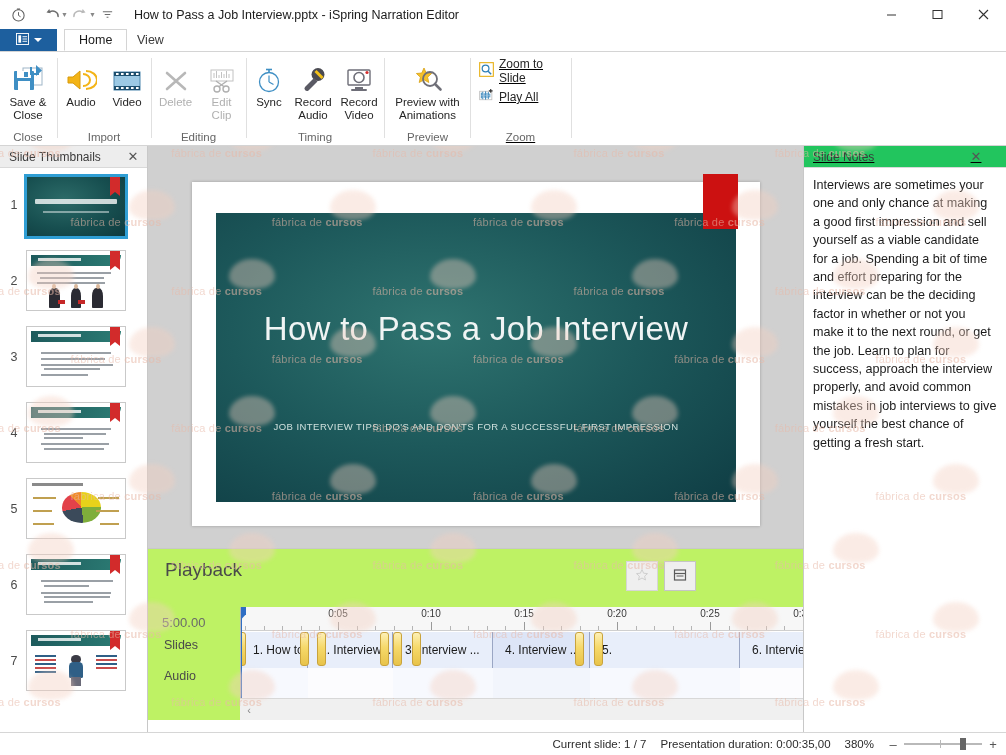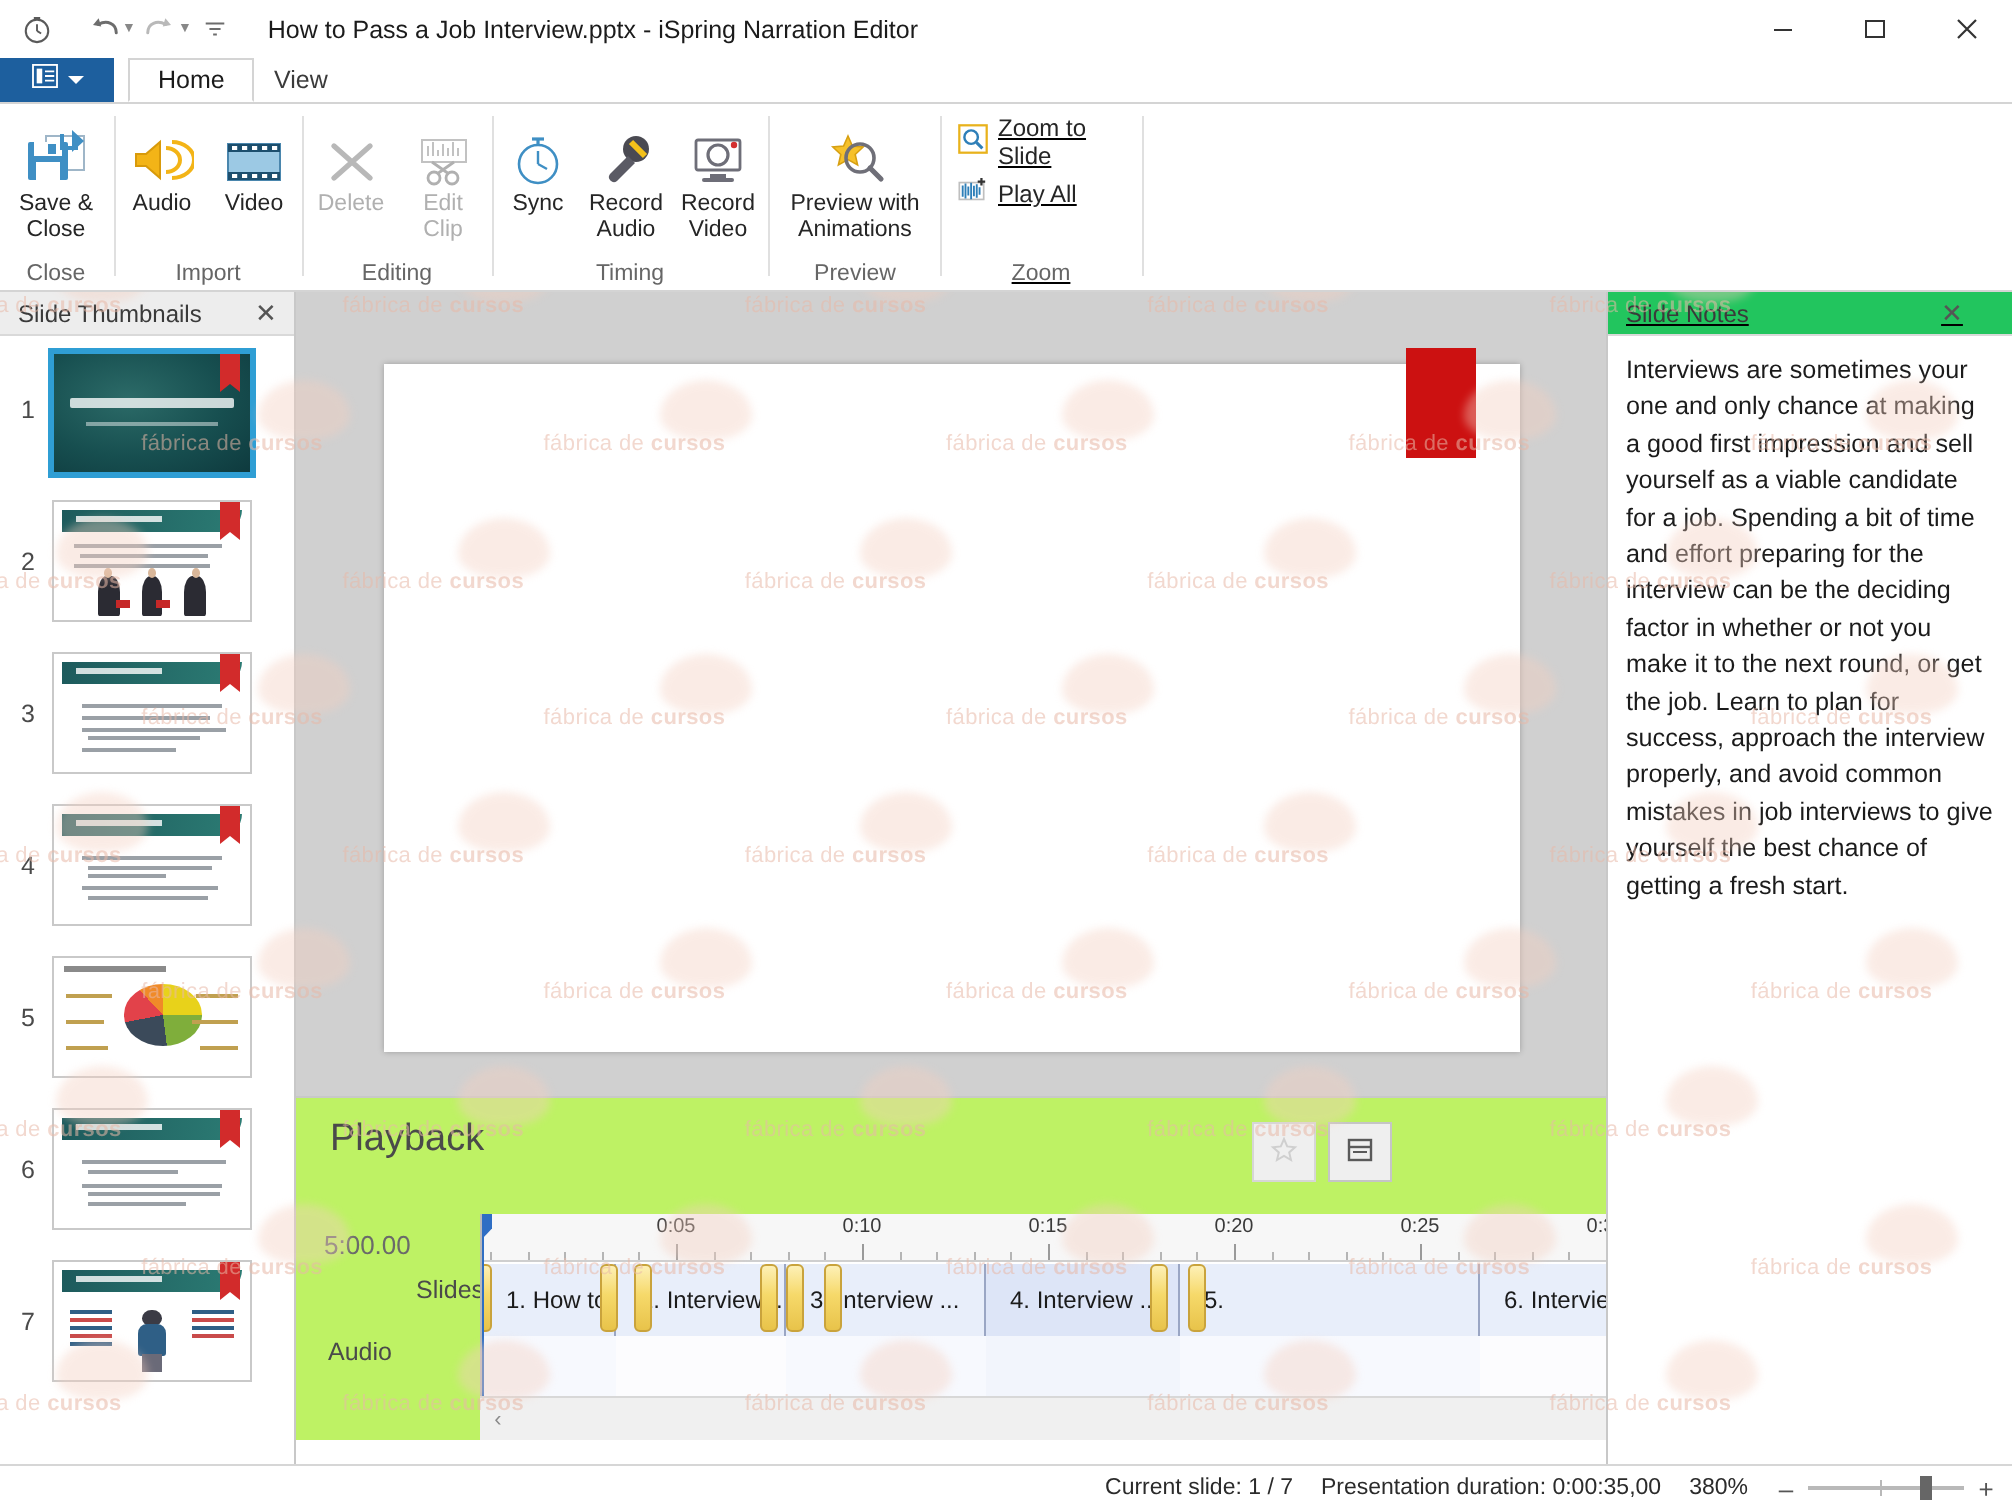--- a/index.html
+++ b/index.html
@@ -251,21 +251,21 @@
   .pbtn {
     height:30px; min-width:30px; background:#efefef; border:1px solid #c5c5c5;
     display:flex; align-items:center; justify-content:center; gap:6px;
     color:#3a3a3a; font-size:13px; padding:0 8px;
   }
   .pbtn.wide { width:66px; }
   .pbtn.disabled { color:#bdbdbd; border-color:#d6d6d6; }
   #playctl2 { position:absolute; left:478px; top:12px; display:flex; gap:6px; }
 
   #timecode { position:absolute; left:14px; top:66px; font-size:13px; color:#6a6a6a; }
-  #lbl-slides { position:absolute; left:16px; top:89px; font-size:12.5px; color:#4a4a4a;margin-left:44px; }
+  #lbl-slides { position:absolute; left:16px; top:89px; font-size:12.5px; color:#4a4a4a; }
   #lbl-audio  { position:absolute; left:16px; top:120px; font-size:12.5px; color:#4a4a4a; }
 
   #track {
     position:absolute; left:92px; top:58px; right:0; bottom:22px;
     background:#ffffff; border-left:1px solid #b9b9b9;
     overflow:hidden;
   }
   #ruler {
     position:absolute; left:0; top:0; right:0; height:24px;
     background:#f7f7f7; border-bottom:1px solid #cfcfcf;
@@ -715,20 +715,24 @@
           </div>
           <div class="tflag"></div>
         </div>
       </div>
 
     </div>
   </div>
 
   <div id="preview">
     <div id="slidepaper">
+      <div id="slidecanvas">
+        <div class="stitle">How to Pass a Job Interview</div>
+        <div class="ssub">JOB INTERVIEW TIPS: DO'S AND DON'TS FOR A SUCCESSFUL FIRST IMPRESSION</div>
+      </div>
       <div id="redflag"></div>
     </div>
   </div>
 
   <div id="notespanel">
     <div id="notesheader">
       <span class="t">Slide Notes</span>
       <span class="x">✕</span>
     </div>
     <div id="notesbody">Interviews are sometimes your one and only chance at making a good first impression and sell yourself as a viable candidate for a job. Spending a bit of time and effort preparing for the interview can be the deciding factor in whether or not you make it to the next round, or get the job. Learn to plan for success, approach the interview properly, and avoid common mistakes in job interviews to give yourself the best chance of getting a fresh start.</div>

